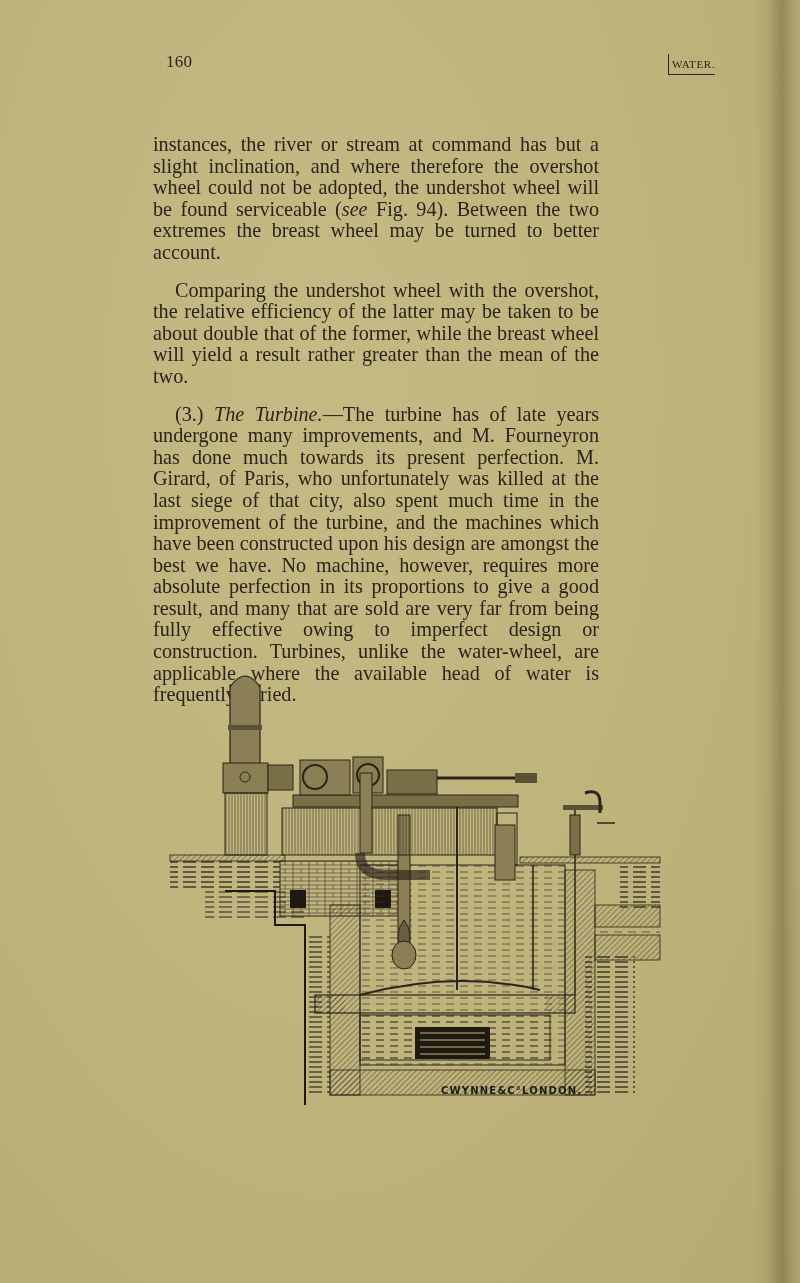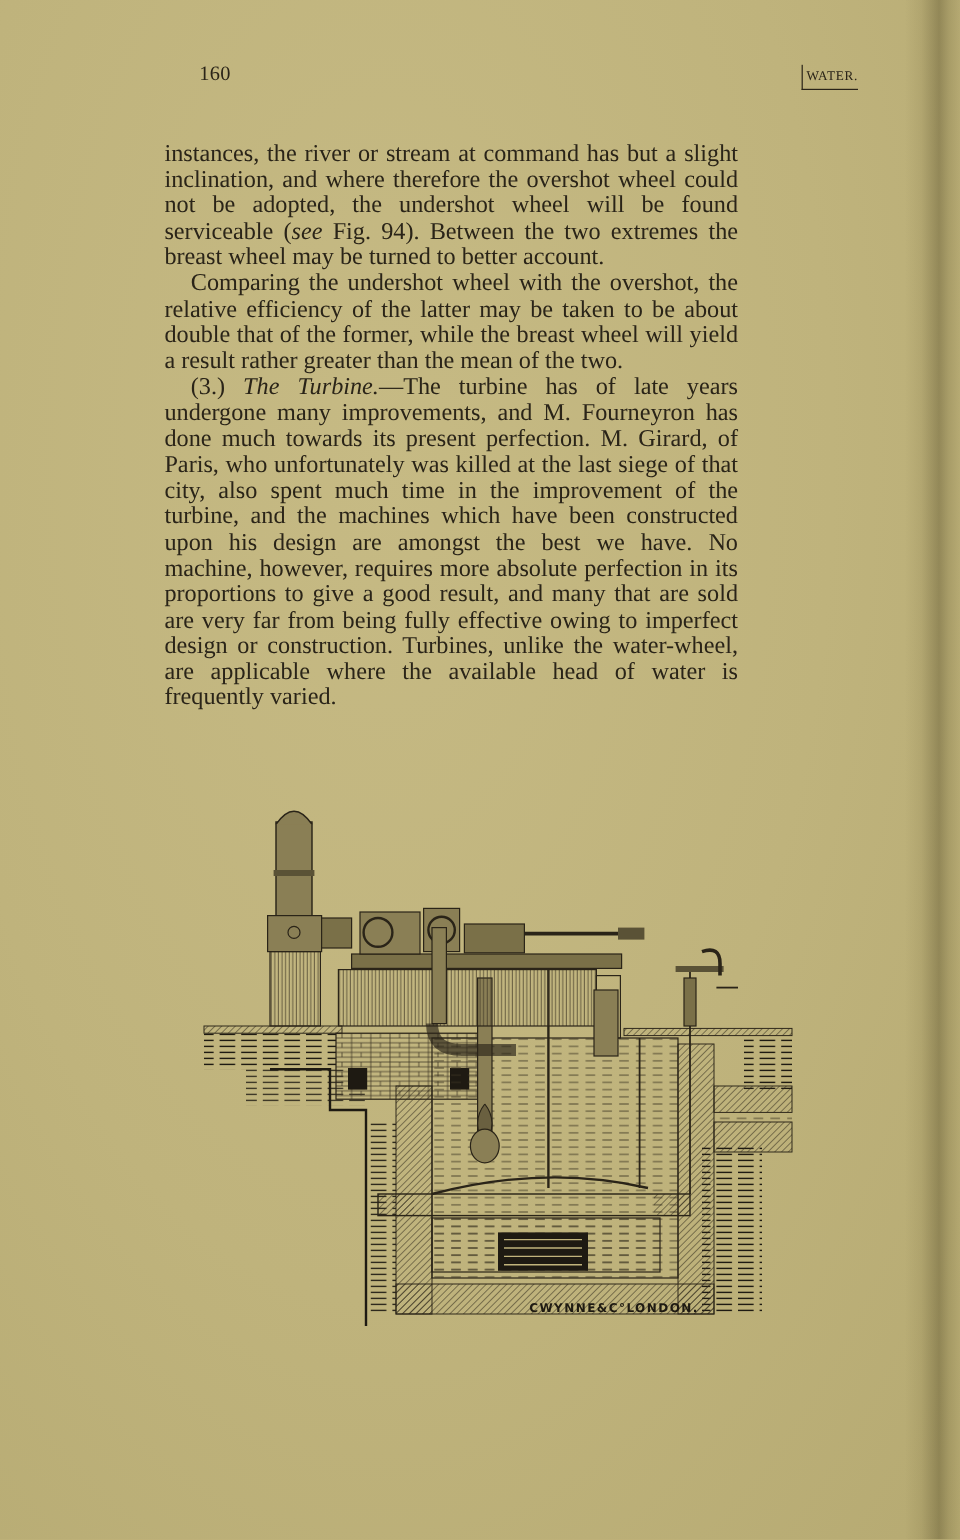--- a/index.html
+++ b/index.html
@@ -26,21 +26,21 @@
     .running-head .folio { position: absolute; left: 0; top: 0; font-size: 17px; margin-left: 28px; }
     .running-head .title { position: absolute; left: 80px; top: 2px; font-size: 17px; font-variant: small-caps; letter-spacing: 0.8px; }
     .running-head .section {
       position: absolute; left: 530px; top: 2px; font-size: 11px; font-variant: small-caps; letter-spacing: 0.6px;
       border-left: 1.5px solid #2a2418; border-bottom: 1.5px solid #2a2418; padding-left: 3px; line-height: 20px;
     }
     .body-text {
       position: absolute; top: 118px; left: 137px; width: 478px;
       font-size: 20.2px; line-height: 21.6px; text-align: justify;
     }
-    .body-text p { margin: 0; }
+    .body-text p { margin: 16px; }
     .body-text p.indent { text-indent: 22px; }
     .body-text em { font-style: italic; }
     .fig-caption {
       position: absolute; top: 660px; left: 0; width: 800px; text-align: center;
       font-size: 17px; font-variant: small-caps; letter-spacing: 0.5px; padding-right: 32px;
     }
     .figure {
       position: absolute; left: 165px; top: 665px; width: 500px; height: 440px;
     }
     .figure svg { width: 100%; height: 100%; }

